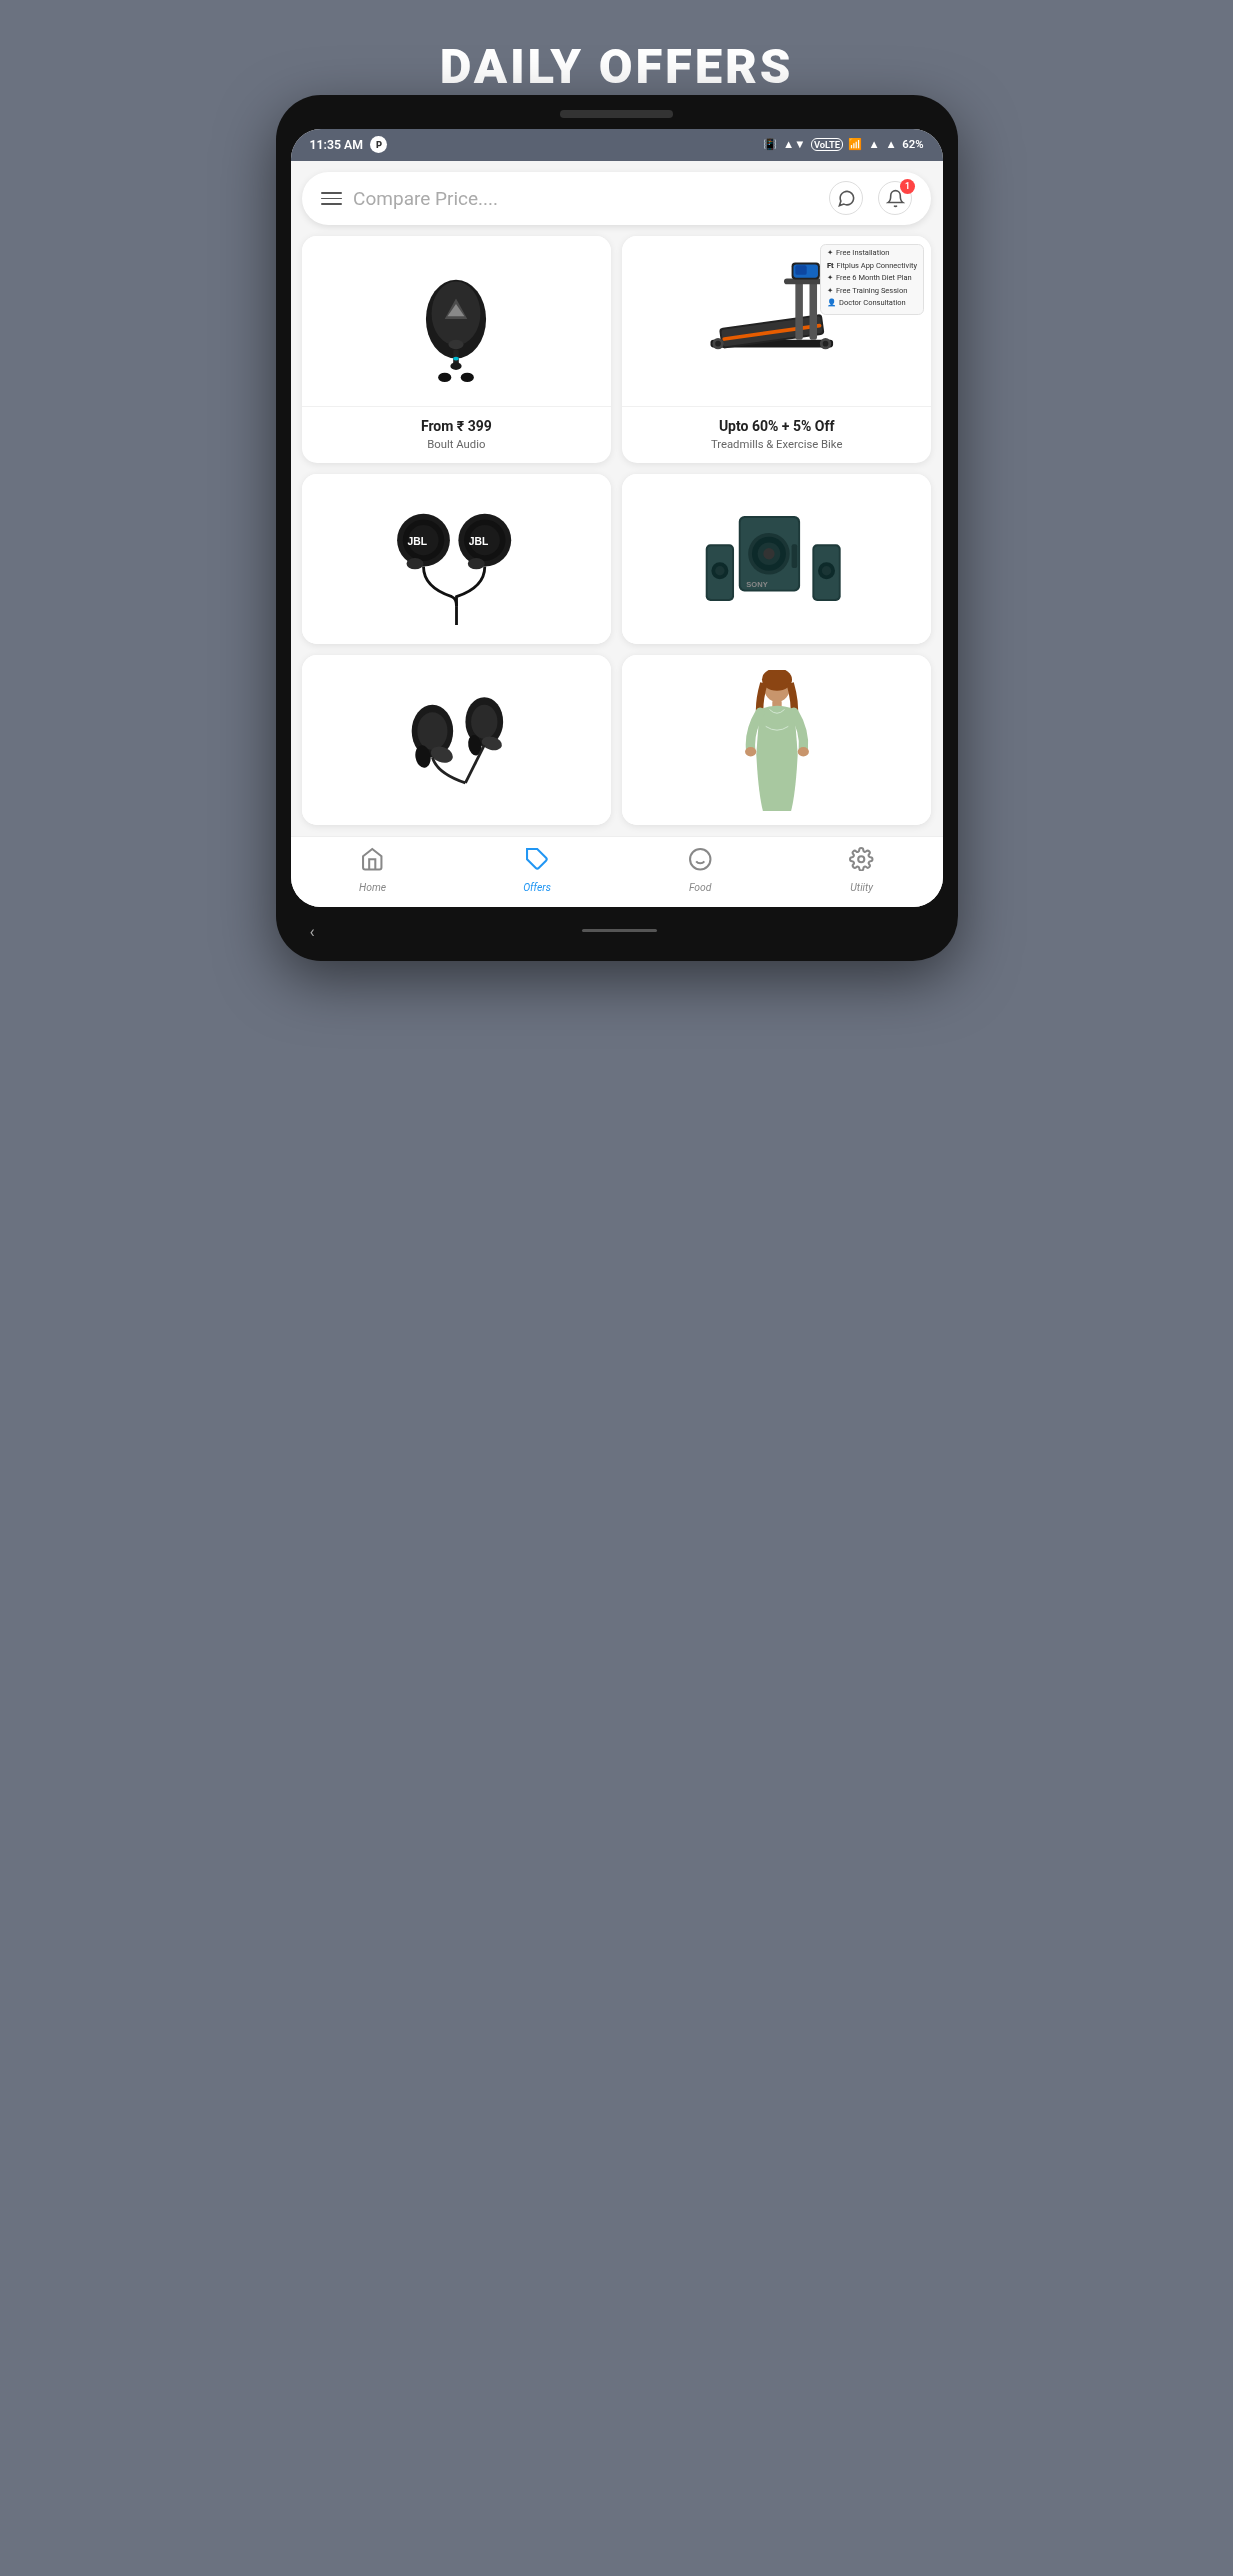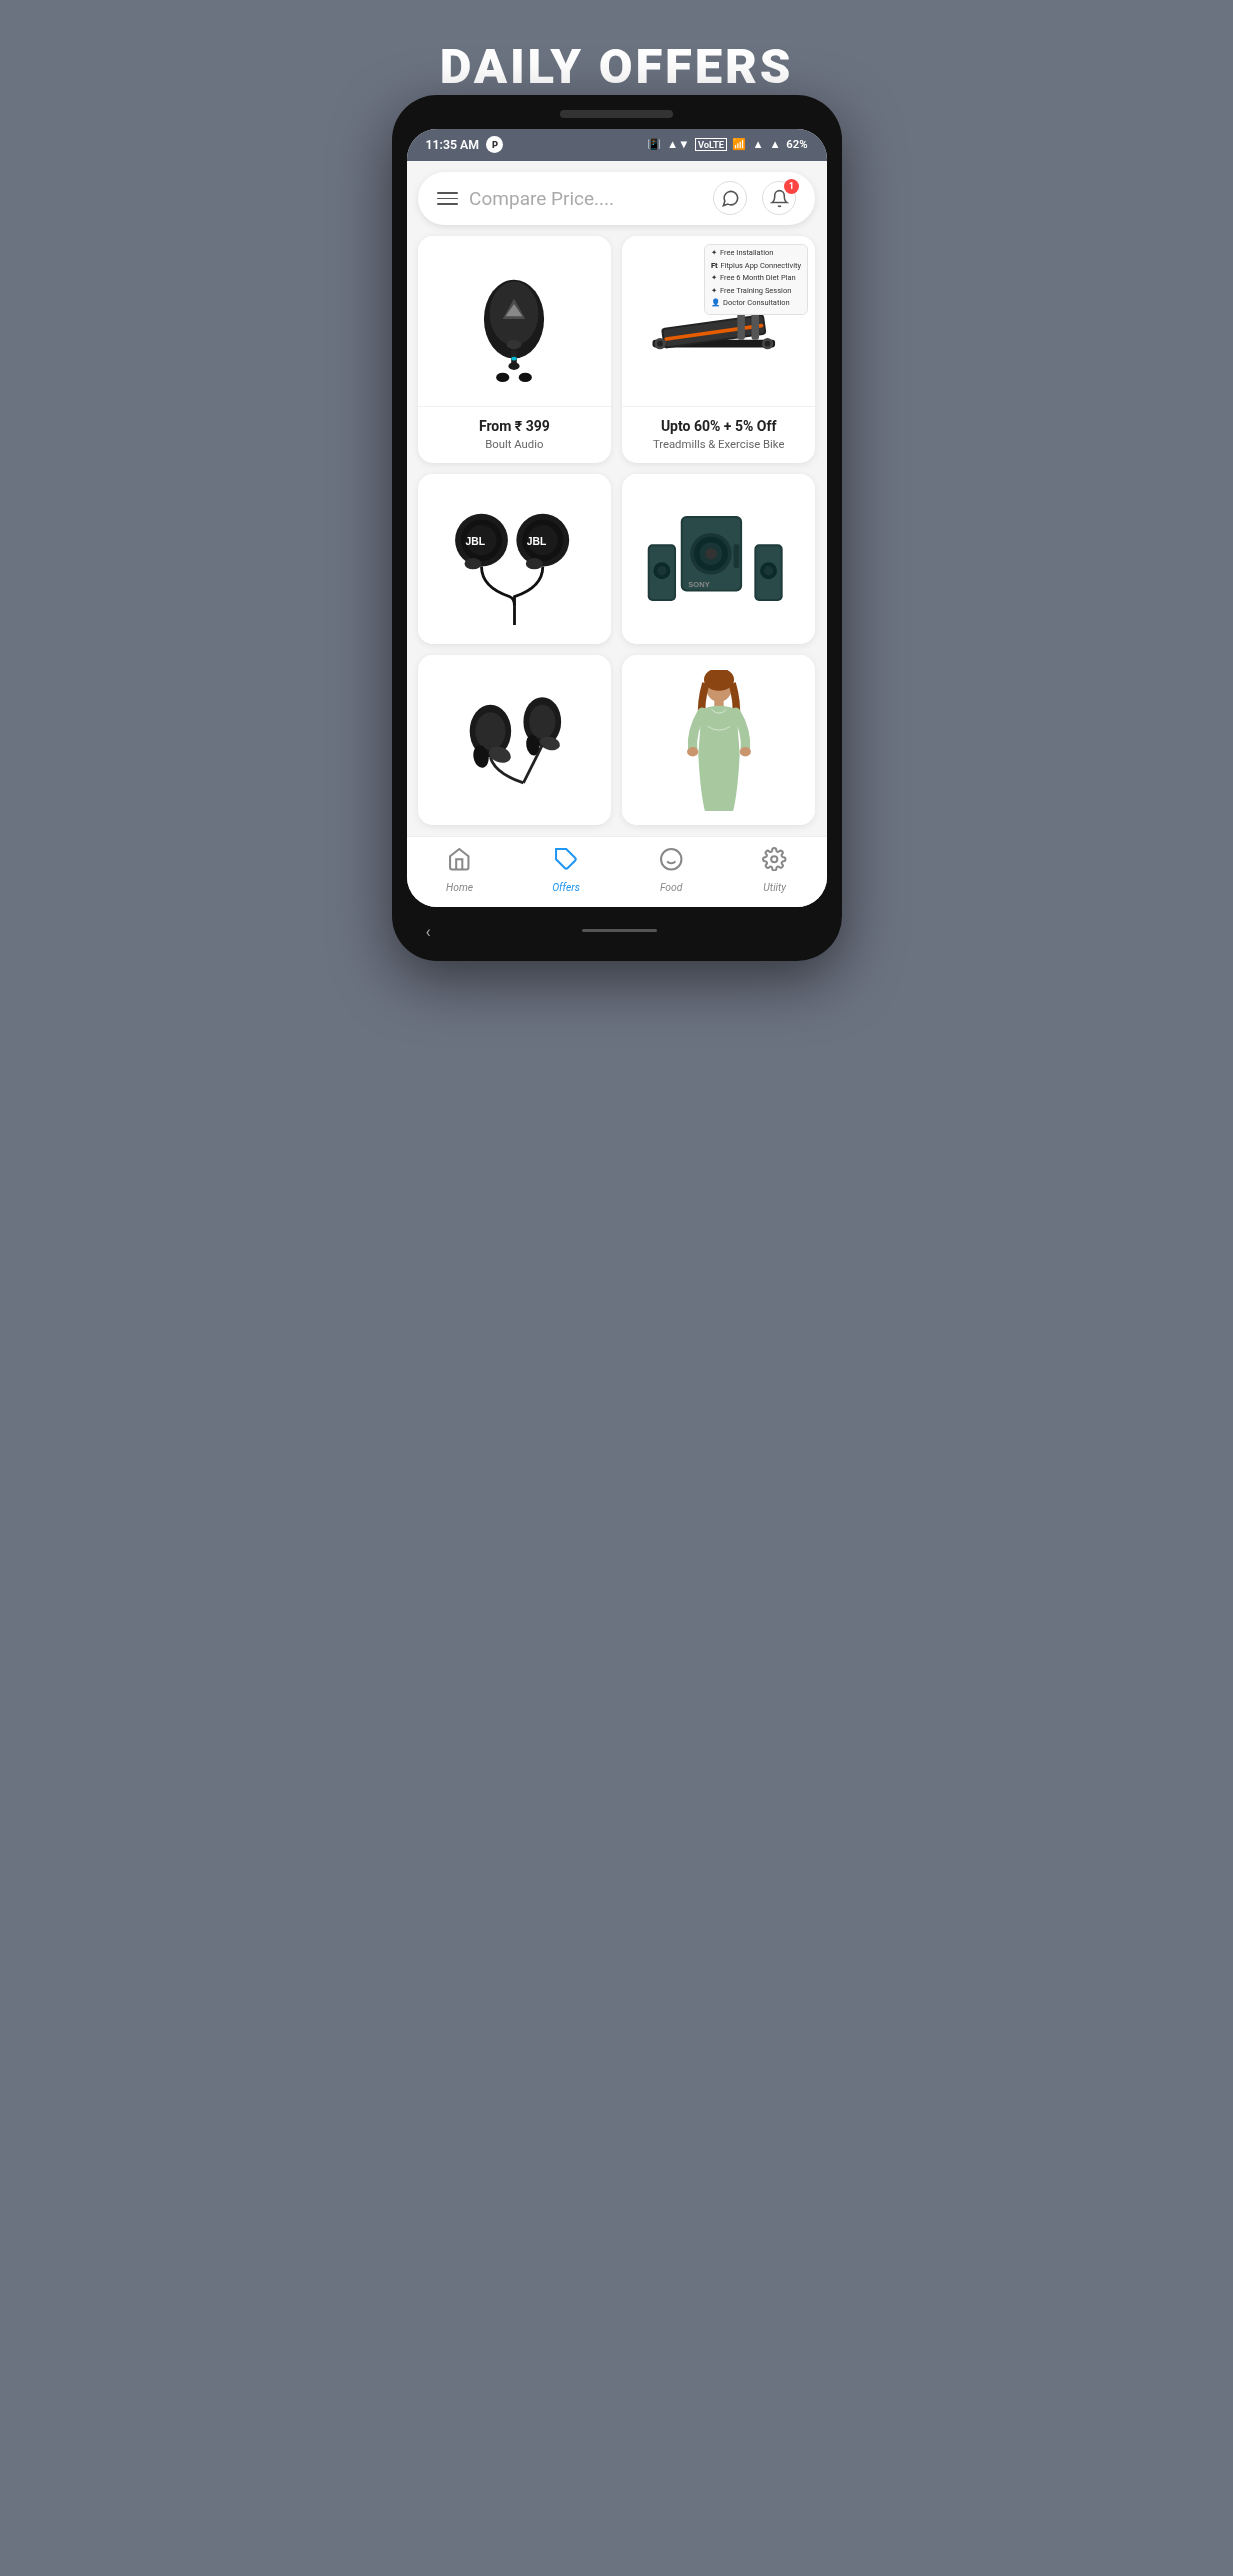--- a/index.html
+++ b/index.html
@@ -17,21 +17,21 @@
       font-size: 49px;
       font-weight: 900;
       letter-spacing: 2.8px;
       text-transform: uppercase;
     }
     .phone-outer {
       background: #111;
       border-radius: 45px;
       padding: 15px;
       box-shadow: 0 19px 57px rgba(0,0,0,0.5);
-      width: 450px;
+      width: 682px;
     }
     .phone-speaker {
       width: 113px;
       height: 7.5px;
       background: #333;
       border-radius: 3.8px;
       margin: 0 auto 11.3px;
     }
     .phone-screen {
       background: #f5f5f5;
@@ -195,21 +195,21 @@
   <div class="phone-screen">
 
     <div class="status-bar">
       <div class="status-left">
         <span>11:35 AM</span>
         <span style="background:#fff;color:#333;border-radius:50%;width:17px;height:17px;display:inline-flex;align-items:center;justify-content:center;font-size:9.4px;font-weight:900;">P</span>
       </div>
       <div class="status-right">
         <span>📳</span>
         <span>▲▼</span>
-        <span style="font-size:9.4px;border:0.9px solid white;padding:0 1.9px;border-radius:0;">VoLTE</span>
+        <span style="font-size:9.4px;border:0.9px solid white;padding:0 1.9px;border-radius:6px;">VoLTE</span>
         <span>📶</span>
         <span>▲</span>
         <span>▲</span>
         <span>62%</span>
       </div>
     </div>
 
     <div class="search-bar">
       <div class="hamburger">
         <span></span>

